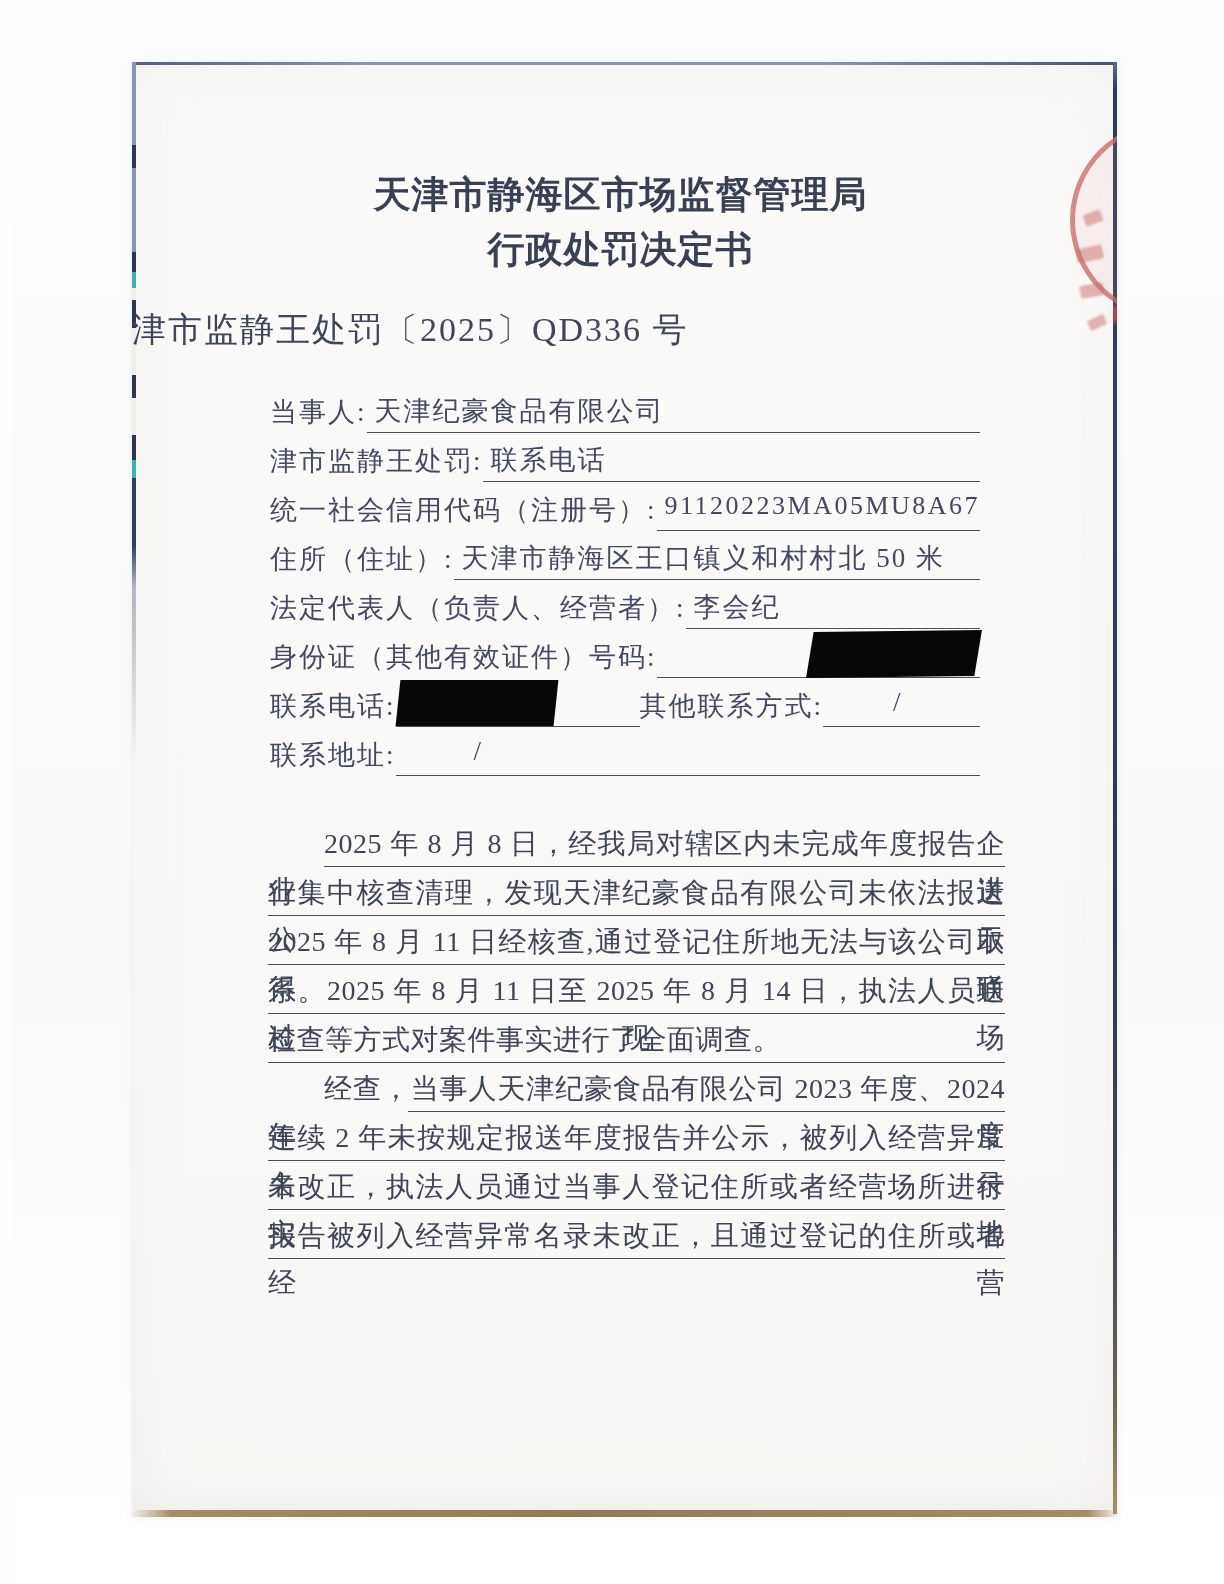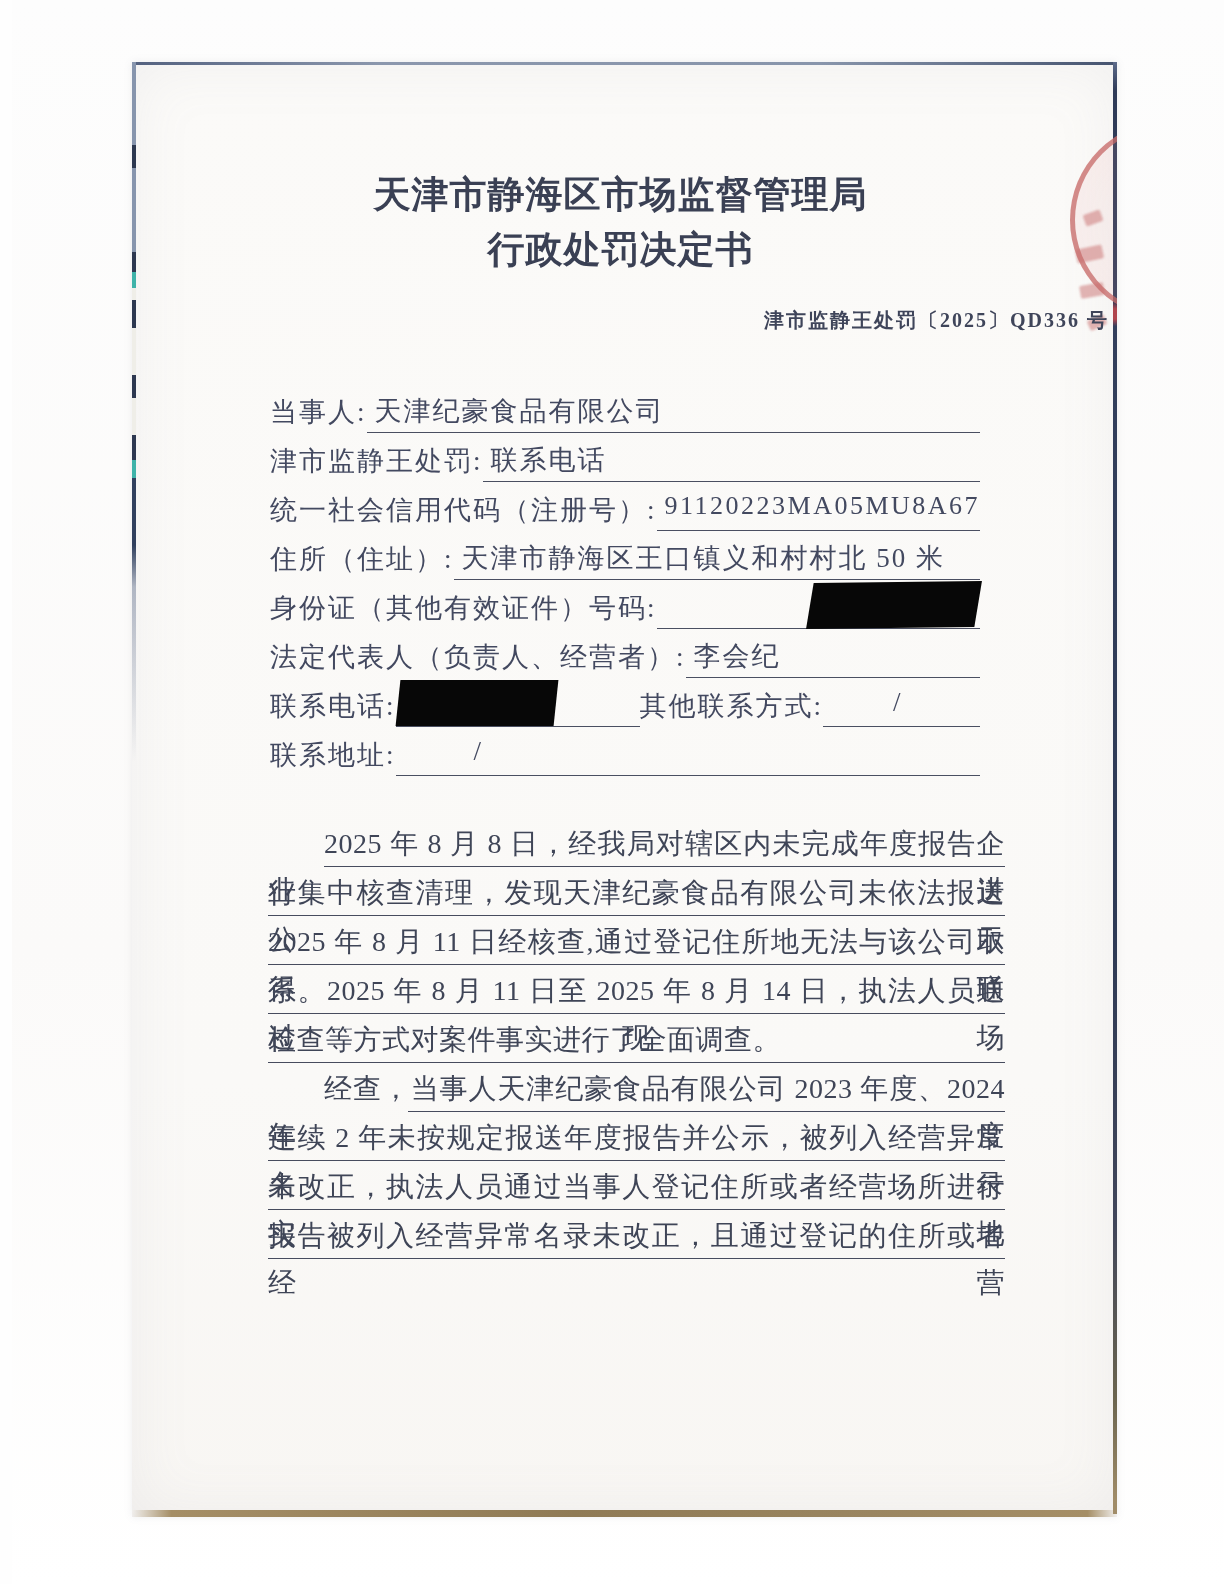--- a/index.html
+++ b/index.html
@@ -50,22 +50,22 @@
   .seal-mark{position:absolute;background:rgba(199,110,110,0.5);border-radius:2px;filter:blur(1.3px);}
   .sm1{left:952px;top:150px;width:18px;height:12px;transform:rotate(-20deg);}
   .sm2{left:944px;top:185px;width:27px;height:14px;transform:rotate(-12deg);}
   .sm3{left:948px;top:222px;width:24px;height:13px;transform:rotate(-10deg);}
   .sm4{left:956px;top:255px;width:18px;height:11px;transform:rotate(-25deg);}
   
   .t1,.t2{position:absolute;left:0;right:8px;text-align:center;margin:0;
     font-size:37px;font-weight:700;color:#3a4054;letter-spacing:1px;}
   .t1{top:108px;}
   .t2{top:163px;}
-  .docnum{position:absolute;left:0;right:8px;top:245px;text-align:right;
-    font-size:20px;color:#3f455a;letter-spacing:2px;font-weight:bold;}
+  .docnum{position:absolute;left:0;right:8px;top:245px;text-align:left;
+    font-size:34px;color:#3f455a;letter-spacing:2px;}
   
   .fields{position:absolute;left:138px;top:322px;width:710px;}
   .frow{height:49px;display:flex;align-items:flex-end;color:#434960;}
   .flabel{font-size:27px;letter-spacing:2px;padding-bottom:3px;white-space:nowrap;}
   .fval{flex:1;display:flex;align-items:flex-start;border-bottom:1.6px solid #4a4f61;
     padding:0 0 3px 8px;min-height:36px;position:relative;}
   .fvtext{font-size:27px;letter-spacing:2px;}
   .fv-code{font-size:26px;letter-spacing:2.5px;}
   .redact-bar{display:inline-block;background:#070707;}
   .bar-id{width:168px;height:46px;margin-left:auto;margin-right:2px;margin-bottom:-3px;transform:skewX(-10deg) rotate(-0.6deg);}
@@ -126,30 +126,30 @@
       </div>
 
       <div class="frow">
         <span class="flabel">住所（住址）:</span>
         <span class="fval">
             <span class="fvtext">天津市静海区王口镇义和村村北 50 米</span>
           </span>
       </div>
 
       <div class="frow">
+        <span class="flabel">法定代表人（负责人、经营者）:</span>
+        <span class="fval">
+            <span class="fvtext">李会纪</span>
+          </span>
+      </div>
+
+      <div class="frow">
         <span class="flabel">身份证（其他有效证件）号码:</span>
         <span class="fval">
             <span class="redact-bar bar-id"></span>
-          </span>
-      </div>
-
-      <div class="frow">
-        <span class="flabel">法定代表人（负责人、经营者）:</span>
-        <span class="fval">
-            <span class="fvtext">李会纪</span>
           </span>
       </div>
 
       <div class="frow">
         <span class="flabel">联系电话:</span>
         <span class="fval fval-phone">
             <span class="redact-bar bar-phone"></span>
           </span>
         <span class="flabel">其他联系方式:</span>
         <span class="fval fval-other">

